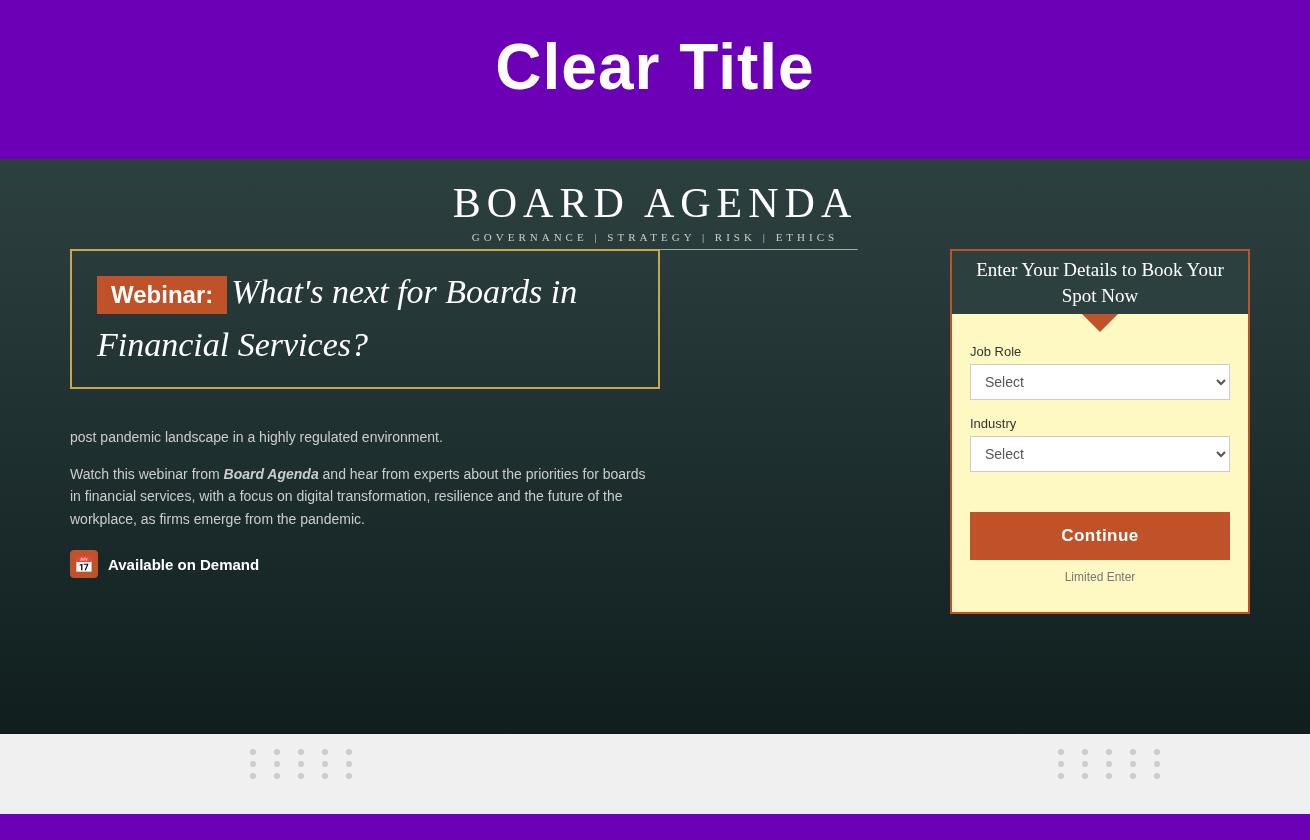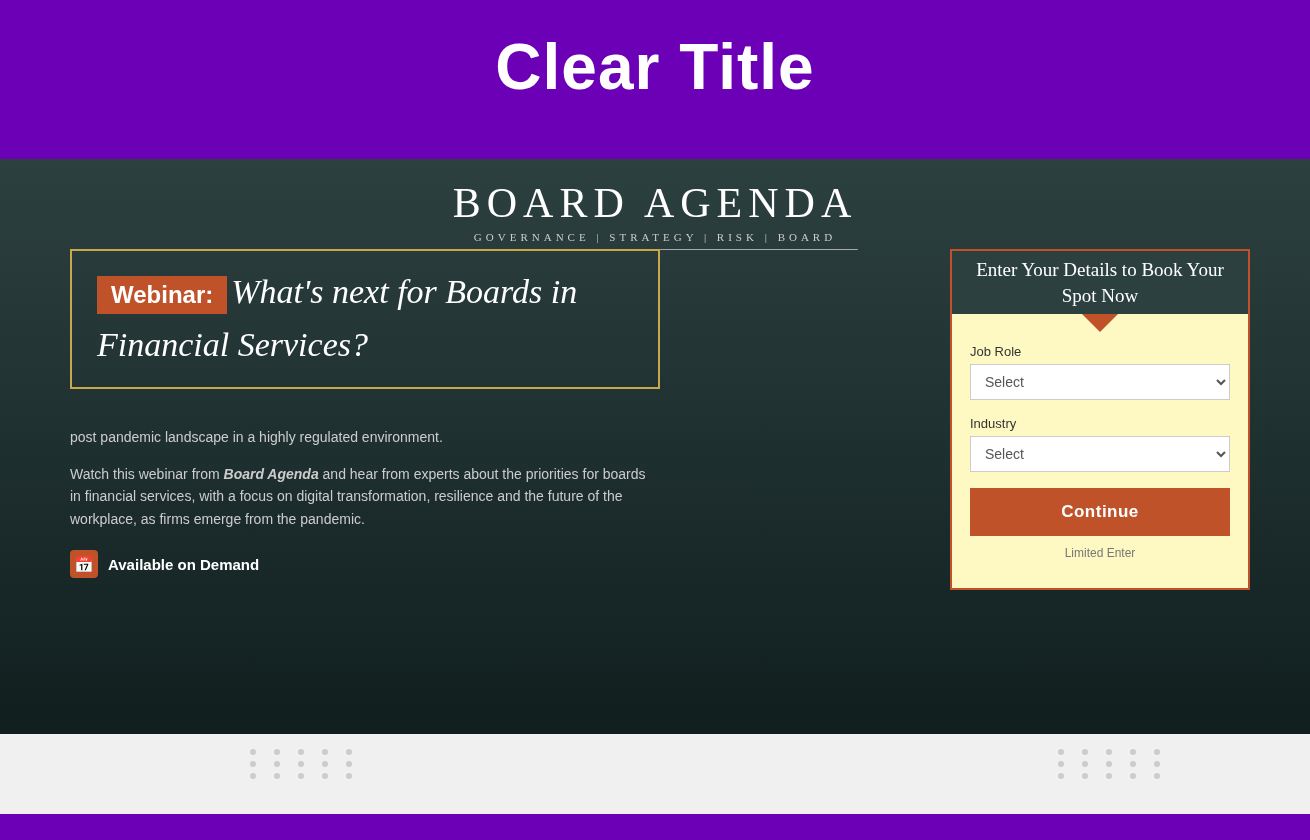--- a/index.html
+++ b/index.html
@@ -208,21 +208,21 @@
     .continue-btn {
       width: 100%;
       background: #c0522a;
       color: #ffffff;
       border: none;
       padding: 14px;
       font-size: 17px;
       font-family: Arial, sans-serif;
       font-weight: bold;
       cursor: pointer;
-      margin-top: 0;
+      margin-top: 24px;
       letter-spacing: 0.5px;
     }
 
     .limited-seats {
       text-align: center;
       font-size: 12px;
       color: #777777;
       font-family: Arial, sans-serif;
       margin-top: 10px;
     }
@@ -271,21 +271,21 @@
 
 <div class="header-section">
   <h1>Clear Title</h1>
 </div>
 
 <div class="main-content">
   <div class="city-bg"></div>
 
   <div class="logo-area">
     <div class="logo-title">BOARD AGENDA</div>
-    <div class="logo-subtitle">GOVERNANCE | STRATEGY | RISK | BOARD</div>
+    <div class="logo-subtitle">GOVERNANCE | STRATEGY | RISK | ETHICS</div>
     <div class="logo-divider"></div>
   </div>
 
   <div class="left-panel">
     <div class="webinar-title-box">
       <div>
         <span class="webinar-label">Webinar:</span>
         <span class="webinar-heading">
           <span>What's next for Boards in Financial Services?</span>
         </span>

